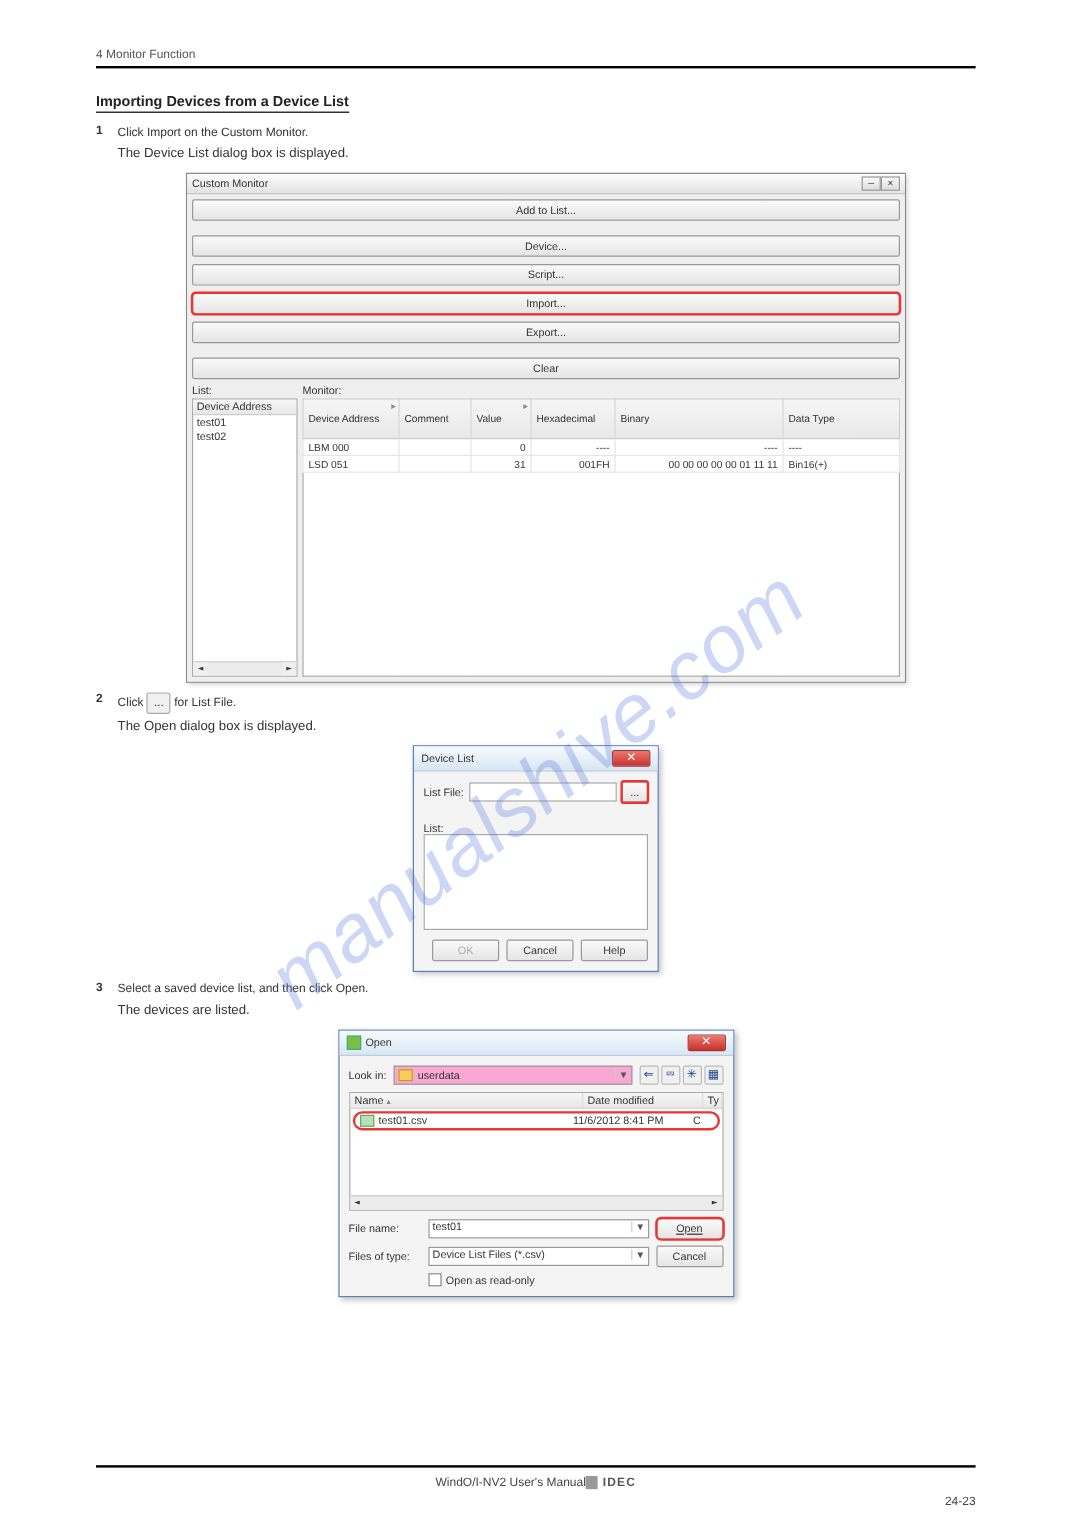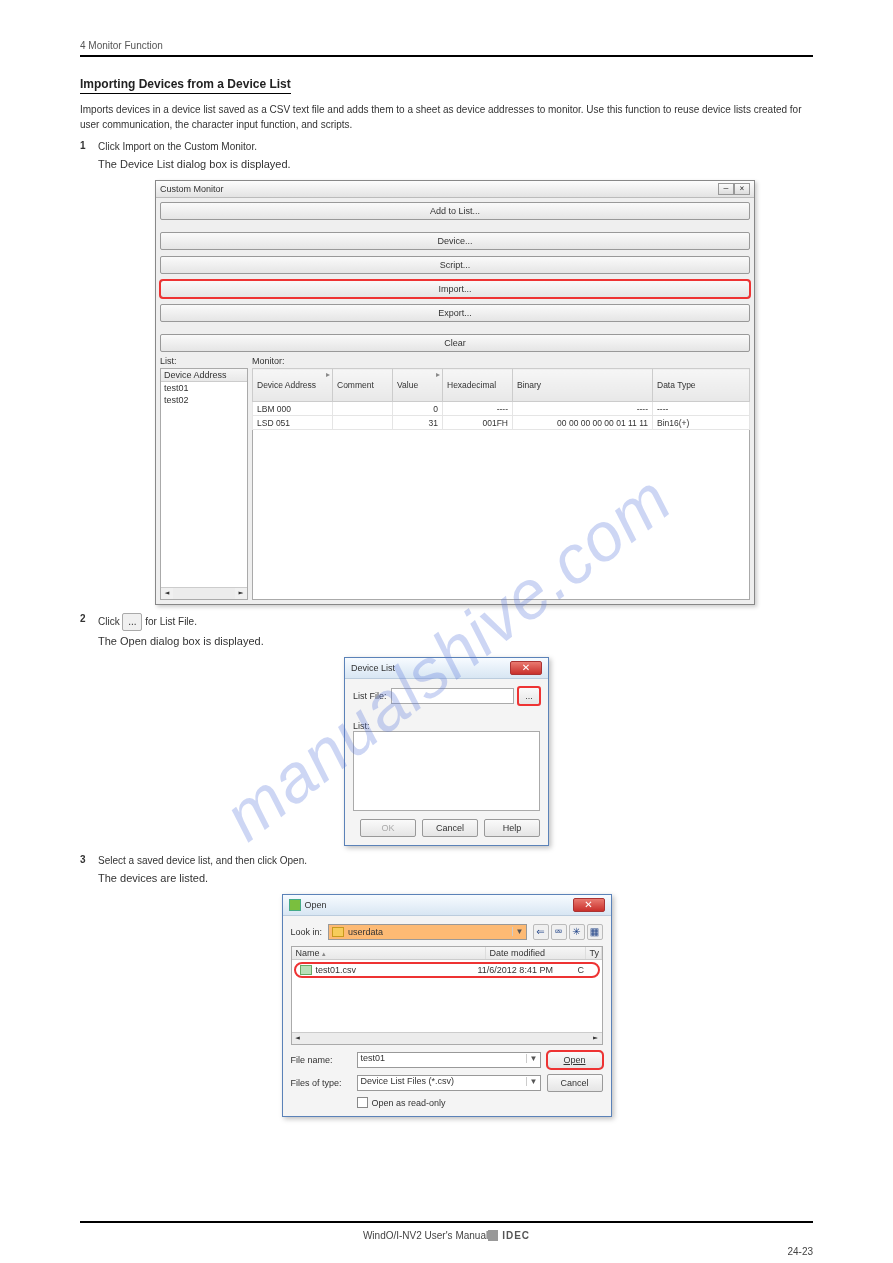--- a/index.html
+++ b/index.html
@@ -263,21 +263,21 @@
   }
   .open-title .iconbox { display:inline-flex; align-items:center; gap:4px; }
   .open-icon {
     width:12px; height:12px; background:#7abf3e; border:1px solid #4a8;
     display:inline-block;
   }
   .open-body { padding: 8px; font-size:9px; }
   .lookrow { display:flex; align-items:center; gap:6px; margin-bottom:6px;}
   .lookdrop {
     flex:1; height:16px; border:1px solid #999;
-    background:#fdba74; display:flex; align-items:center;
+    background:#f9a8d4; display:flex; align-items:center;
     padding:0 3px; gap:4px; position:relative;
   }
   .lookdrop .folder-icon {
     width: 12px; height: 10px; background:#f6cc5b;
     border:1px solid #c89a1d;
   }
   .lookdrop .caret {
     position:absolute; right:2px; top:2px; font-size:8px; color:#555;
     border-left: 1px solid #ccc; padding-left: 3px;
   }
@@ -375,22 +375,20 @@
 <body>
 
 <div class="page">
   <div class="header-row">
     <span>4   Monitor Function</span>
     <span></span>
   </div>
   <div class="rule"></div>
 
   <div class="section-title">Importing Devices from a Device List</div>
-  <div class="body-text">Imports devices in a device list saved as a CSV text file and adds them to a sheet as device addresses to monitor.
-Use this function to reuse device lists created for user communication, the character input function, and scripts.</div>
 
   
   <div class="step">
     <div class="step-num">1</div>
     <div class="step-text">Click Import on the Custom Monitor.</div>
   </div>
   <div class="step-sub">The Device List dialog box is displayed.</div>
 
   
   <div class="cm-window">

